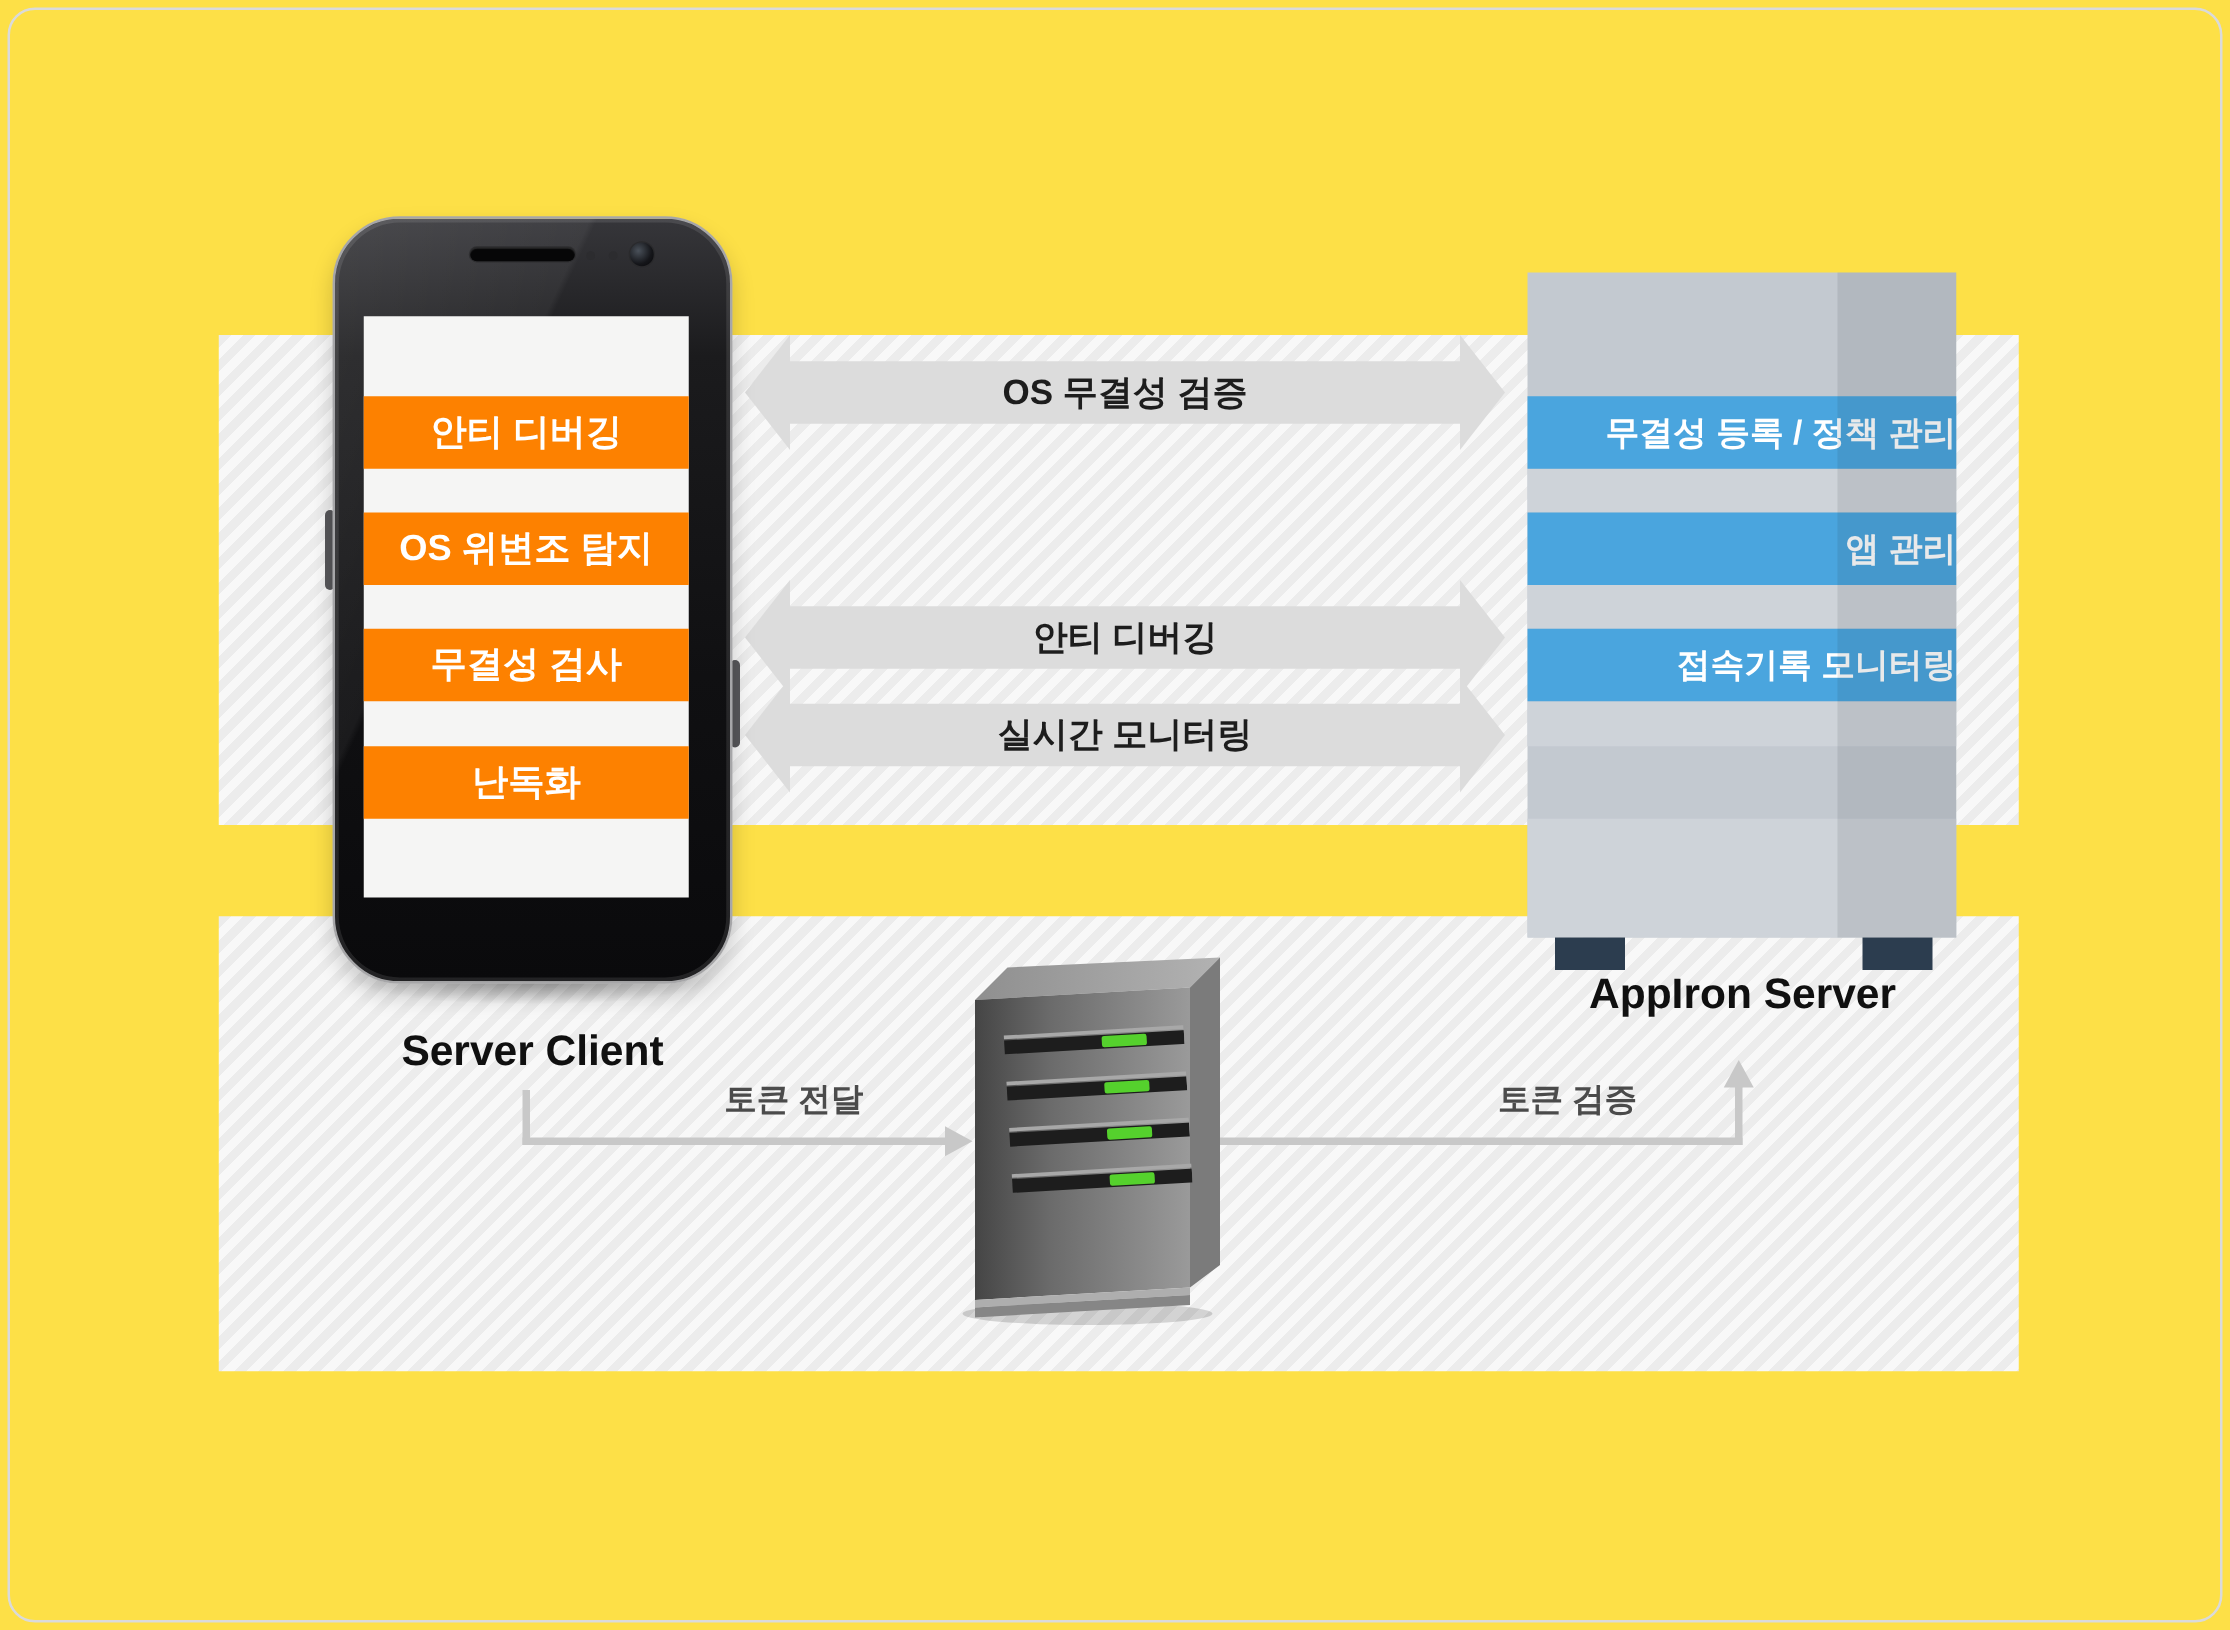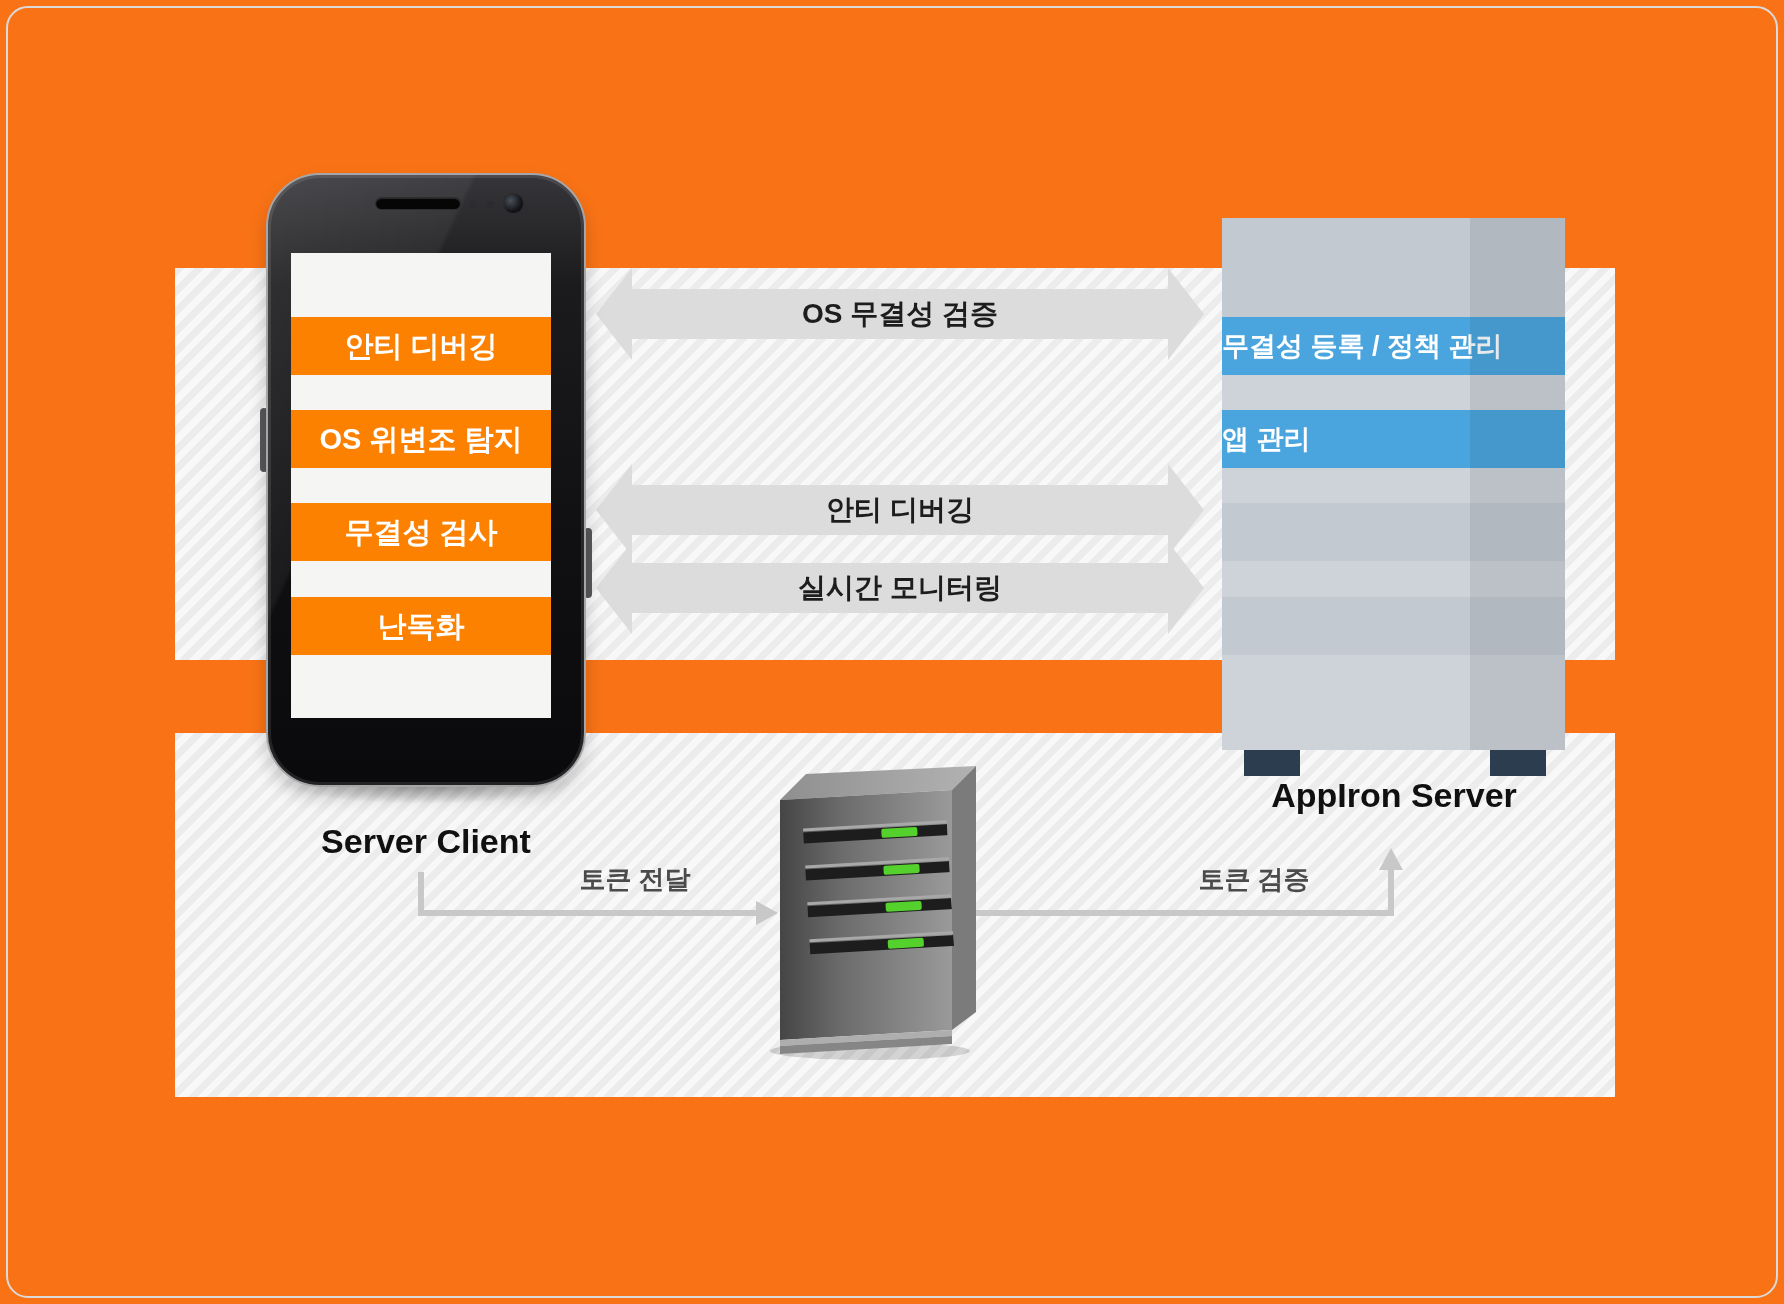--- a/index.html
+++ b/index.html
@@ -1,17 +1,17 @@
 <!DOCTYPE html>
 <html><head>
 <meta charset="utf-8">
 <style>
   html,body{margin:0;padding:0;background:#ffffff;}
   body{font-family:"Liberation Sans","DejaVu Sans",sans-serif;}
-  .canvas{position:relative;width:1784px;height:1304px;background:#f97316;overflow:hidden;}
+  .canvas{position:relative;width:1784px;height:1304px;background:#fde047;overflow:hidden;}
   .frame{position:absolute;left:6px;top:6px;right:6px;bottom:6px;border:2px solid #dadada;border-radius:22px;}
 
   
   .band{position:absolute;left:175px;width:1440px;
         background:repeating-linear-gradient(135deg,#ececec 0,#ececec 7px,#f8f8f8 7px,#f8f8f8 14px);}
   .band1{top:268px;height:392px;}
   .band2{top:733px;height:364px;}
 
   
   .arrow{position:absolute;left:596px;width:608px;height:92px;}
@@ -42,21 +42,21 @@
   .btn-left{left:260px;top:408px;height:64px;}
   .btn-right{left:584px;top:528px;height:70px;}
   .screen{position:absolute;left:291px;top:253px;width:260px;height:465px;background:#f5f5f4;}
   .pbar{position:absolute;left:0;width:260px;height:58px;background:#fd8100;color:#fff;
         text-align:center;line-height:58px;font-size:29px;font-weight:700;}
 
   
   .cabinet{position:absolute;left:1222px;top:218px;width:343px;height:532px;background:#c3c9d0;}
   .cab-strip{position:absolute;left:0;width:343px;background:#ced3d9;}
   .sbar{position:absolute;left:0;width:343px;height:58px;background:#4aa5de;color:#fff;
-        text-align:left;line-height:58px;font-size:27px;font-weight:700;z-index:2;}
+        text-align:right;line-height:58px;font-size:27px;font-weight:700;z-index:2;}
   .cab-shade{position:absolute;right:0;top:0;width:95px;height:532px;background:rgba(25,35,50,0.10);z-index:3;}
   .foot{position:absolute;top:750px;width:56px;height:26px;background:#2c3d4f;}
   .foot-l{left:1244px;} .foot-r{left:1490px;}
 
   
   .big-label{position:absolute;width:400px;text-align:center;font-size:34px;font-weight:700;color:#101010;}
   .client-label{left:226px;top:822px;}
   .server-label{left:1194px;top:776px;}
   .tower-label{position:absolute;left:678px;top:1052px;width:400px;text-align:center;
                font-size:30px;font-weight:700;color:#0d0d0d;}
@@ -124,20 +124,21 @@
   </div>
   <div class="big-label client-label z2">Server Client</div>
 
   <div class="cabinet z2">
     <div class="cab-strip" style="top:157px;height:35px"></div>
     <div class="cab-strip" style="top:250px;height:35px"></div>
     <div class="cab-strip" style="top:343px;height:36px"></div>
     <div class="cab-strip" style="top:437px;height:95px"></div>
     <div class="sbar" style="top:99px">무결성 등록 / 정책 관리</div>
     <div class="sbar" style="top:192px">앱 관리</div>
+    <div class="sbar" style="top:285px">접속기록 모니터링</div>
     <div class="cab-shade"></div>
   </div>
   <div class="foot foot-l z2"></div>
   <div class="foot foot-r z2"></div>
   <div class="big-label server-label z2">AppIron Server</div>
 
   <div class="conn conn-lv z1"></div>
   <div class="conn conn-lh z1"></div>
   <div class="conn-head-right z1"></div>
   <div class="conn conn-rh z1"></div>

